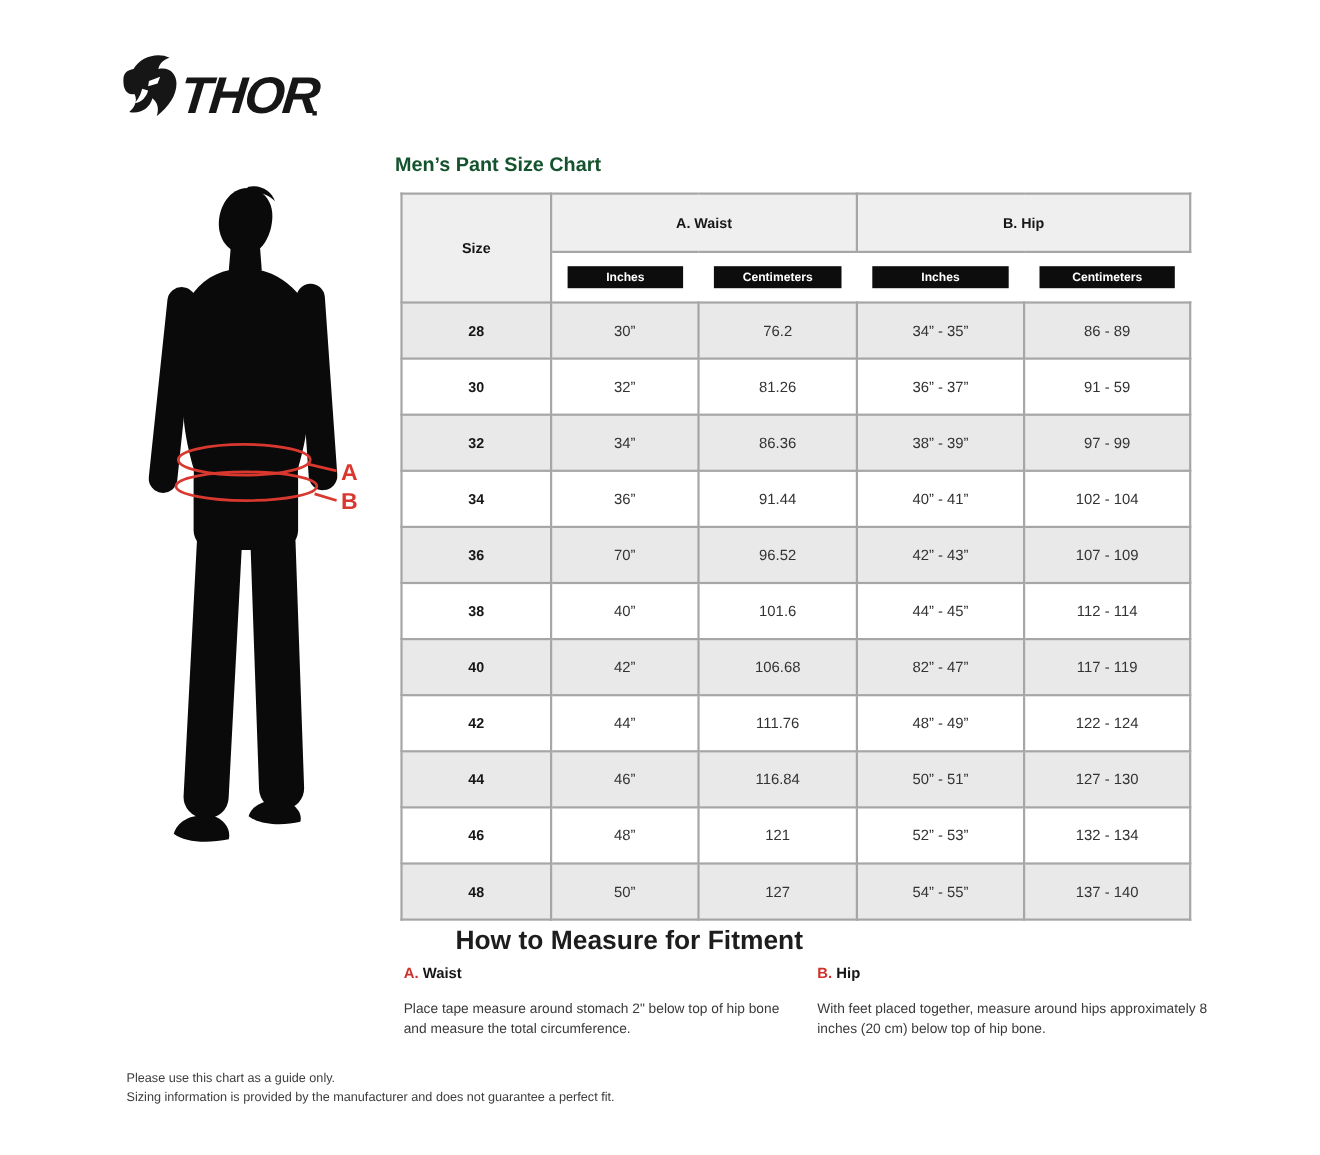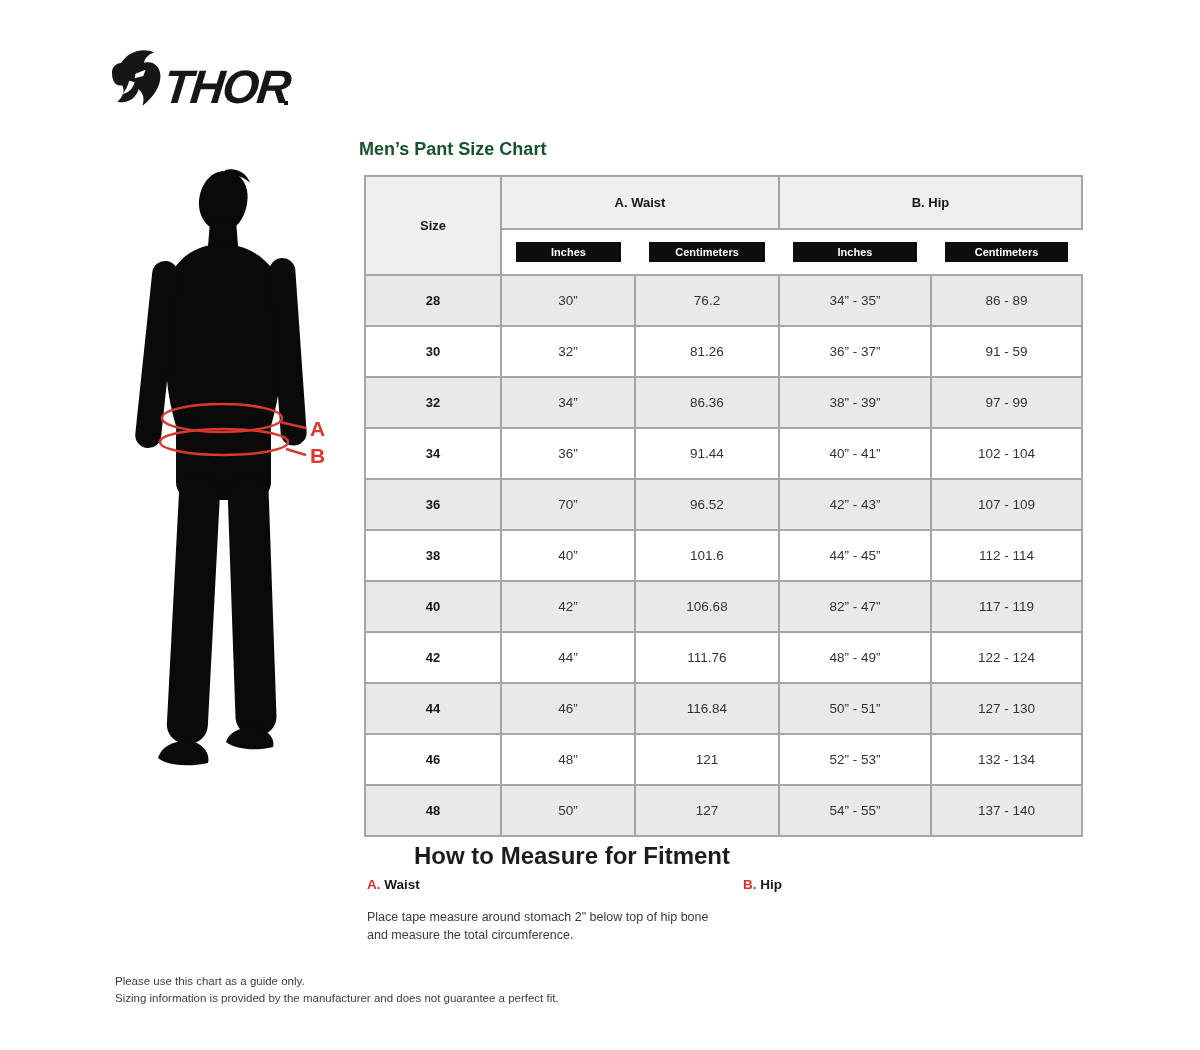--- a/index.html
+++ b/index.html
@@ -220,18 +220,19 @@
     <span>Waist</span>
   </div>
   <div class="measure-text">Place tape measure around stomach 2" below top of hip bone and measure the total circumference.</div>
 </div>
 
 <div class="abs measure-col" id="measure-b">
   <div class="measure-label">
     <span class="measure-key">B.</span>
     <span>Hip</span>
   </div>
+  <div class="measure-text">With feet placed together, measure around hips approximately 8 inches (20 cm) below top of hip bone.</div>
 </div>
 
 <div class="abs" id="footnote">
   <div>Please use this chart as a guide only.</div>
   <div>Sizing information is provided by the manufacturer and does not guarantee a perfect fit.</div>
 </div>
 
 </body></html>

